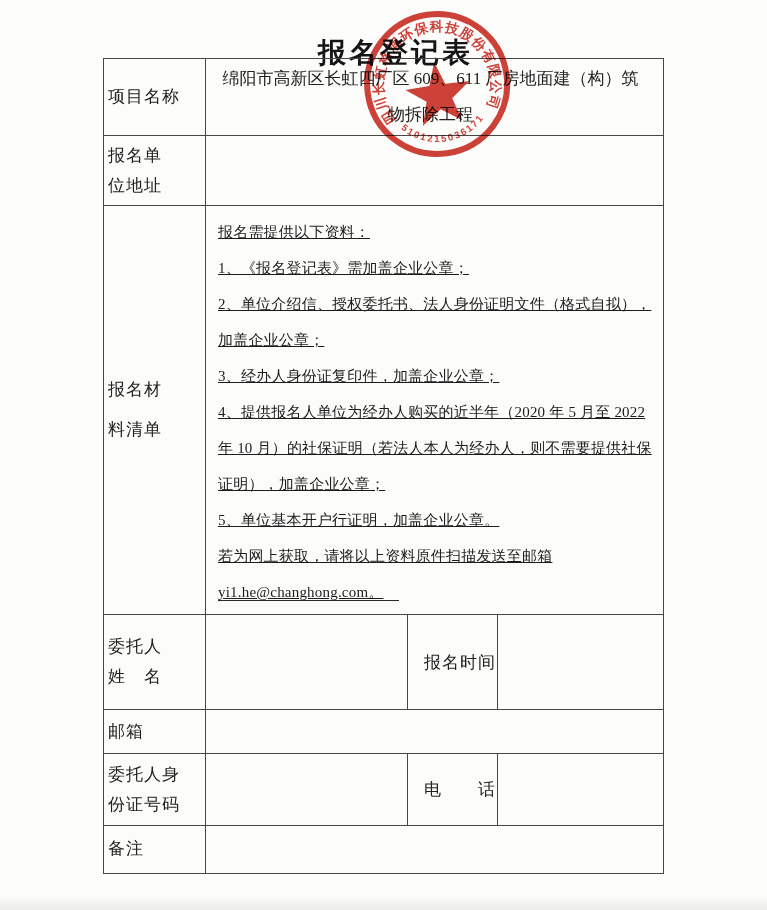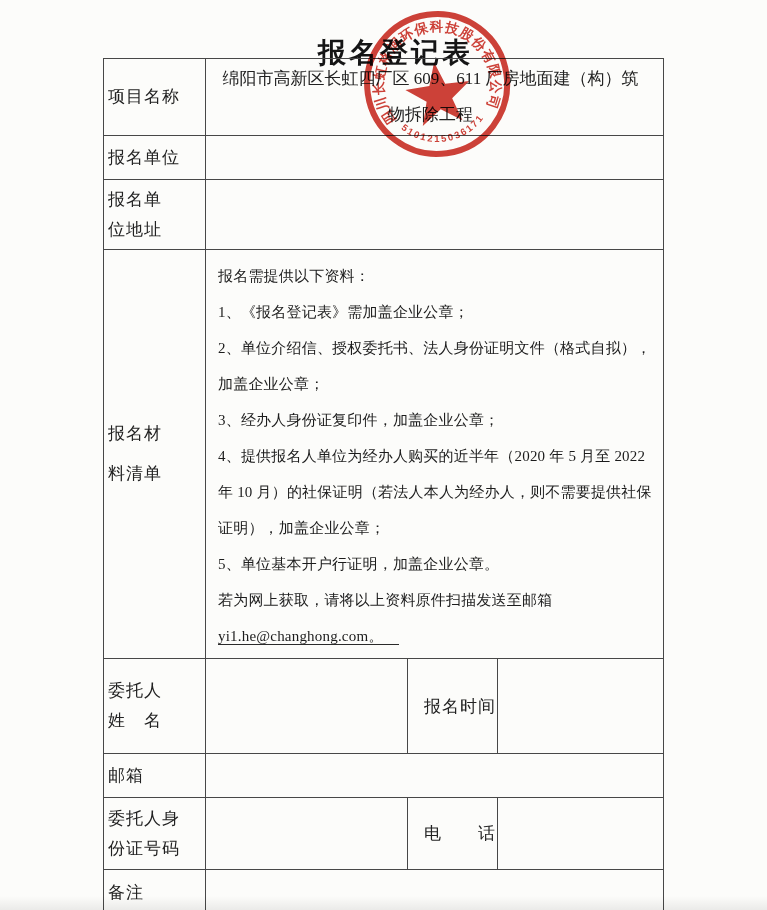--- a/index.html
+++ b/index.html
@@ -30,21 +30,21 @@
   td.val{padding:2px 10px;}
   .project-val{
     text-align:center;font-size:17px;line-height:36px;
     padding:2px 20px 2px 12px;
   }
   .materials{
     vertical-align:top !important;padding:8px 4px 4px 12px !important;
   }
   .materials p{
     margin:0;font-size:15px;line-height:36px;letter-spacing:0.2px;
-    text-align:left;color:#1c1c1c;
+    text-align:left;color:#1c1c1c;text-decoration:underline;
   }
   .email-line{border-bottom:1.5px solid #2a2a2a;padding-right:16px;}
   .small-lbl{text-align:right;letter-spacing:1px;}
   
   .seal{
     position:absolute;left:361px;top:3px;width:152px;height:160px;
     transform:rotate(-8deg);
     opacity:.88;mix-blend-mode:multiply;pointer-events:none;
   }
   .seal text{font-family:"Liberation Sans","DejaVu Sans",sans-serif;}
@@ -60,24 +60,20 @@
   <colgroup>
     <col style="width:102px">
       <col style="width:202px">
       <col style="width:90px">
       <col style="width:166px">
   </colgroup>
   <tbody>
       <tr style="height:75px;">
     <td class="lbl">项目名称</td>
     <td colspan="3" class="project-val">绵阳市高新区长虹四厂区 609、611 厂房地面建（构）筑物拆除工程</td>
-  </tr>
-  <tr style="height:44px;">
-    <td class="lbl">报名单位</td>
-    <td colspan="3" class="val"></td>
   </tr>
   <tr style="height:70px;">
     <td class="lbl">
       <div>报名单</div>
       <div>位地址</div>
     </td>
     <td colspan="3" class="val"></td>
   </tr>
   <tr style="height:395px;">
     <td class="lbl">

